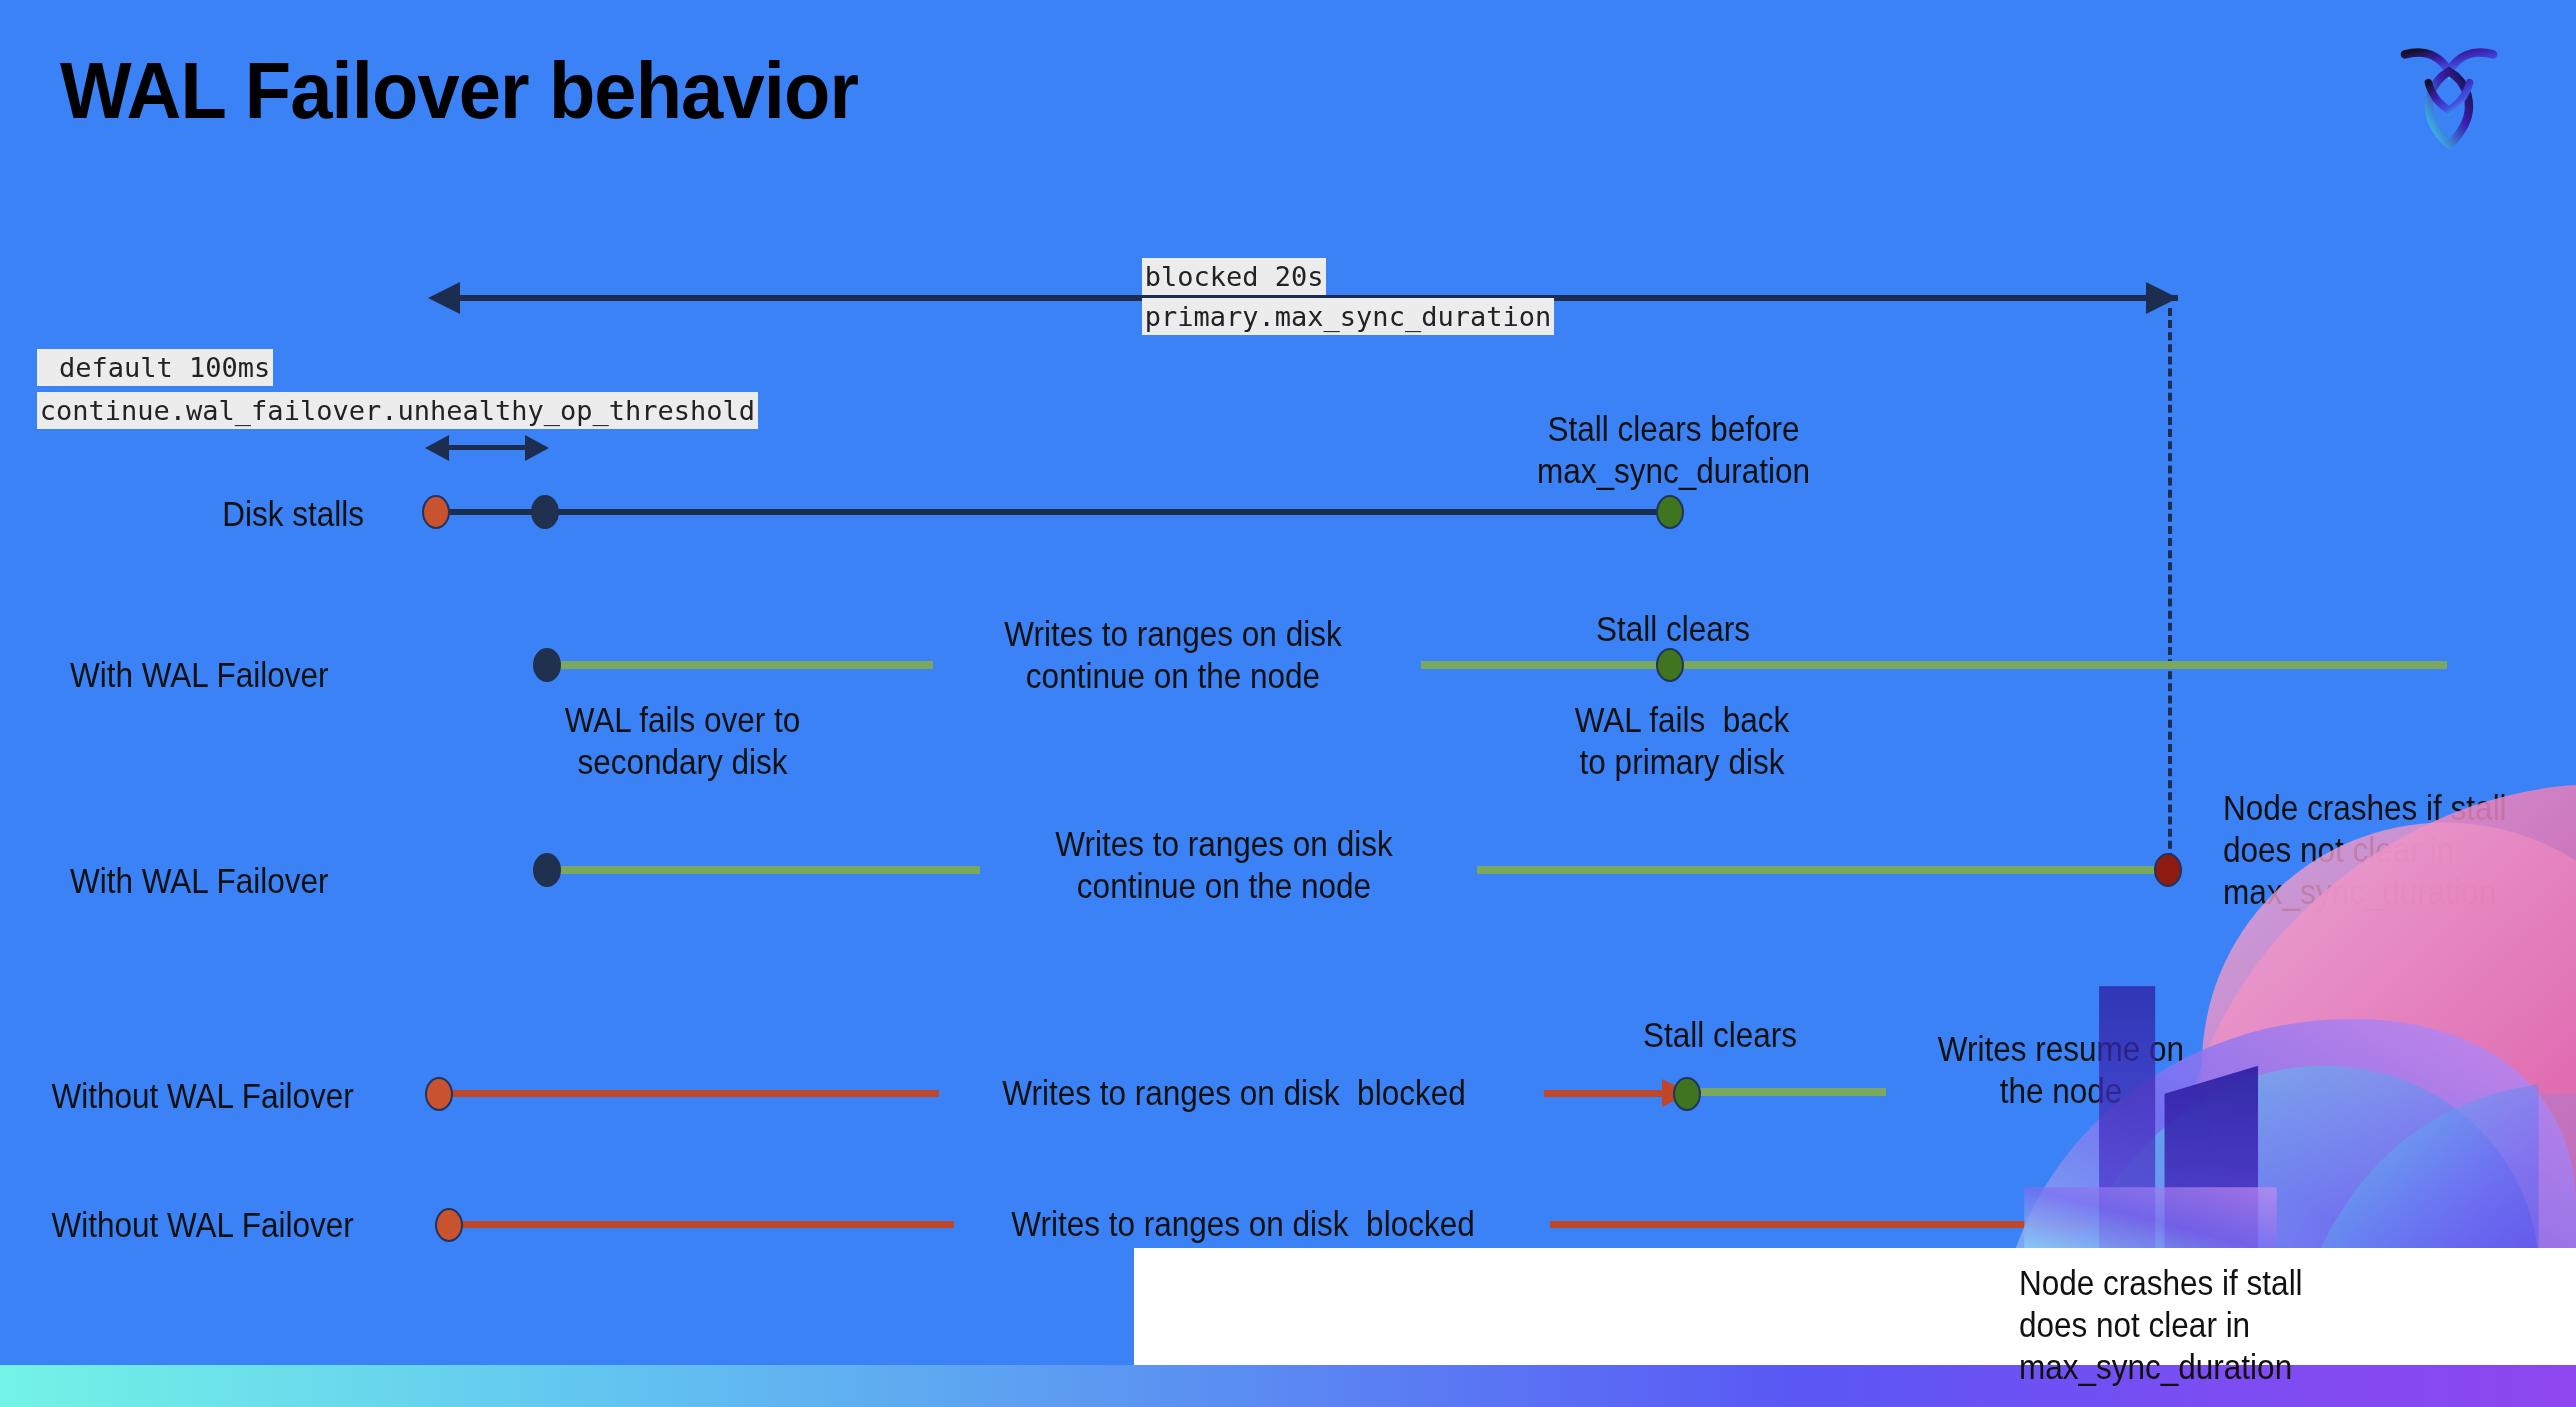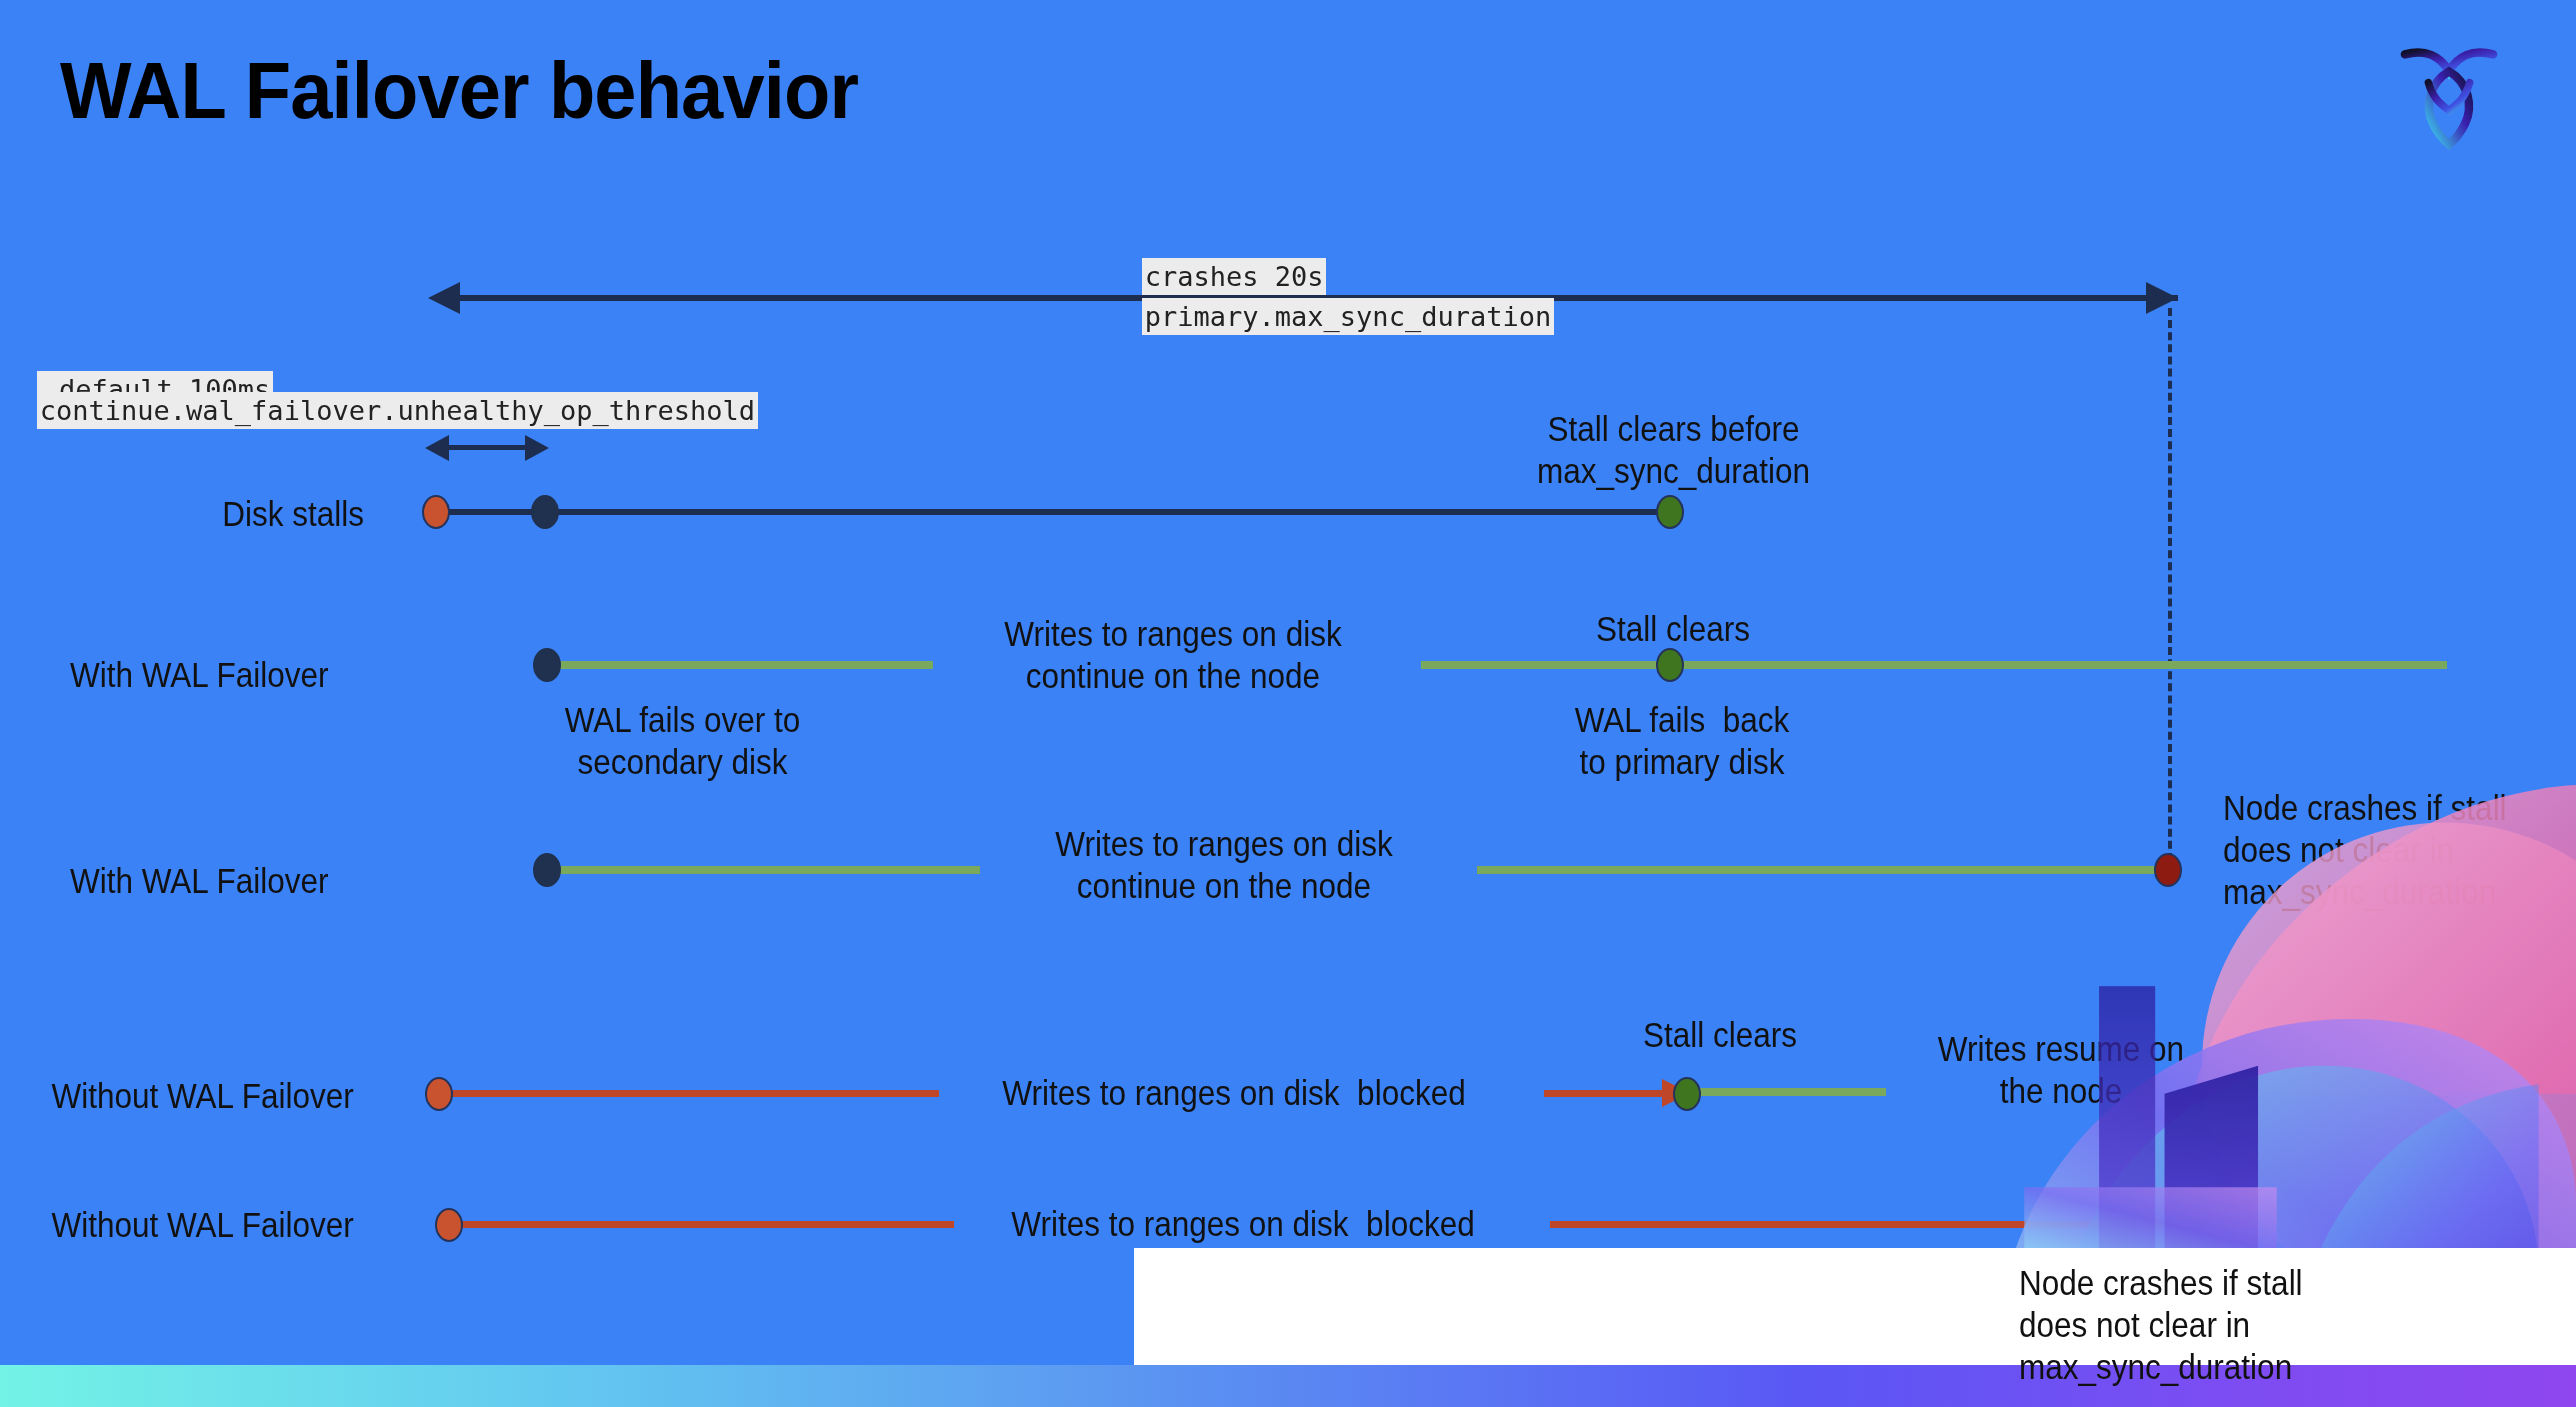--- a/index.html
+++ b/index.html
@@ -93,26 +93,26 @@
                C70 118 76 112 82 100 C91 82 86 56 65 44 Z" fill="none" stroke="url(#lg2)" stroke-width="9"></path>
       <path d="M43 56 C48 74 58 80 65 86 C72 80 82 74 87 56" fill="none" stroke="url(#lg1)" stroke-width="8" stroke-linecap="round"></path>
       <path d="M65 86 L65 122" fill="none" stroke="url(#lg2)" stroke-width="8"></path>
     </svg>
   </div>
 
   <div class="ah left" style="left:428px;top:282px;"></div>
   <div class="line navy" style="left:458px;top:295px;width:1720px;"></div>
   <div class="ah right" style="left:2146px;top:282px;"></div>
 
-  <div class="mono" style="left:1142px;top:258px;">crashes 20s</div>
+  <div class="mono" style="left:1142px;top:258px;">blocked 20s</div>
   <div class="mono" style="left:1142px;top:298px;">primary.max_sync_duration</div>
 
   <div class="vdash" style="left:2168px;top:308px;height:565px;"></div>
 
-  <div class="mono" style="left:37px;top:371px;padding-left:22px;">default 100ms</div>
+  <div class="mono" style="left:37px;top:349px;padding-left:22px;">default 100ms</div>
   <div class="mono" style="left:37px;top:392px;">continue.wal_failover.unhealthy_op_threshold</div>
 
   <div class="ah left sm" style="left:425px;top:435px;"></div>
   <div class="line navy thin" style="left:447px;top:445px;width:82px;"></div>
   <div class="ah right sm" style="left:525px;top:435px;"></div>
 
   <div class="lbl cond rgt" style="left:112px;top:493px;width:280px;text-align:right;">Disk stalls</div>
 
   <div class="line navy" style="left:439px;top:509px;width:1234px;"></div>
   <div class="dot orange" style="left:422px;top:495px;"></div>

